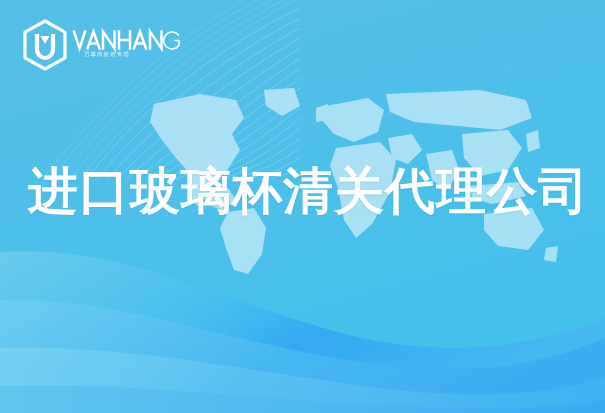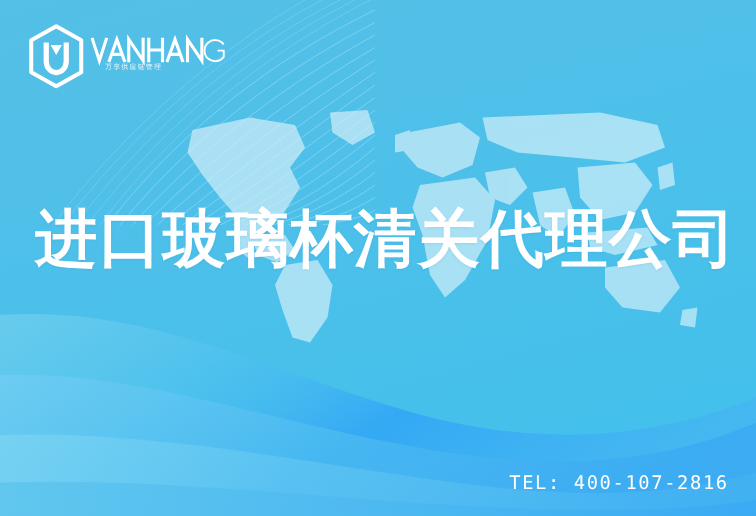--- a/index.html
+++ b/index.html
@@ -255,15 +255,14 @@
         <g fill="none" stroke="#ffffff" stroke-width="3" stroke-linecap="butt">
           <path d="M214,16 A17,17 0 1 0 214,36 L214,26 L204,26"></path>
         </g>
       </svg>
       <div id="logo-sub">万享供应链管理</div>
     </div>
   </div>
 
   <div id="headline">进口玻璃杯清关代理公司</div>
 
-  <div id="tel">TEL: 400-107-2816</div>
 
 </div>
 
 </body></html>

